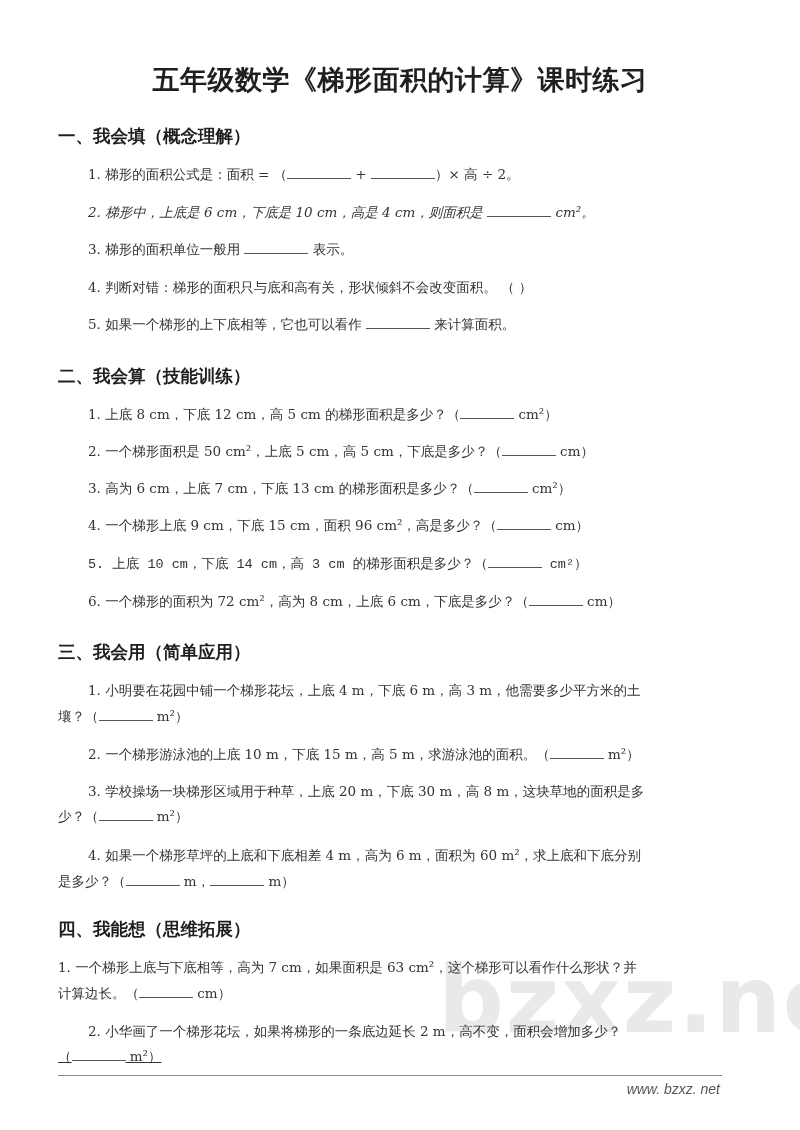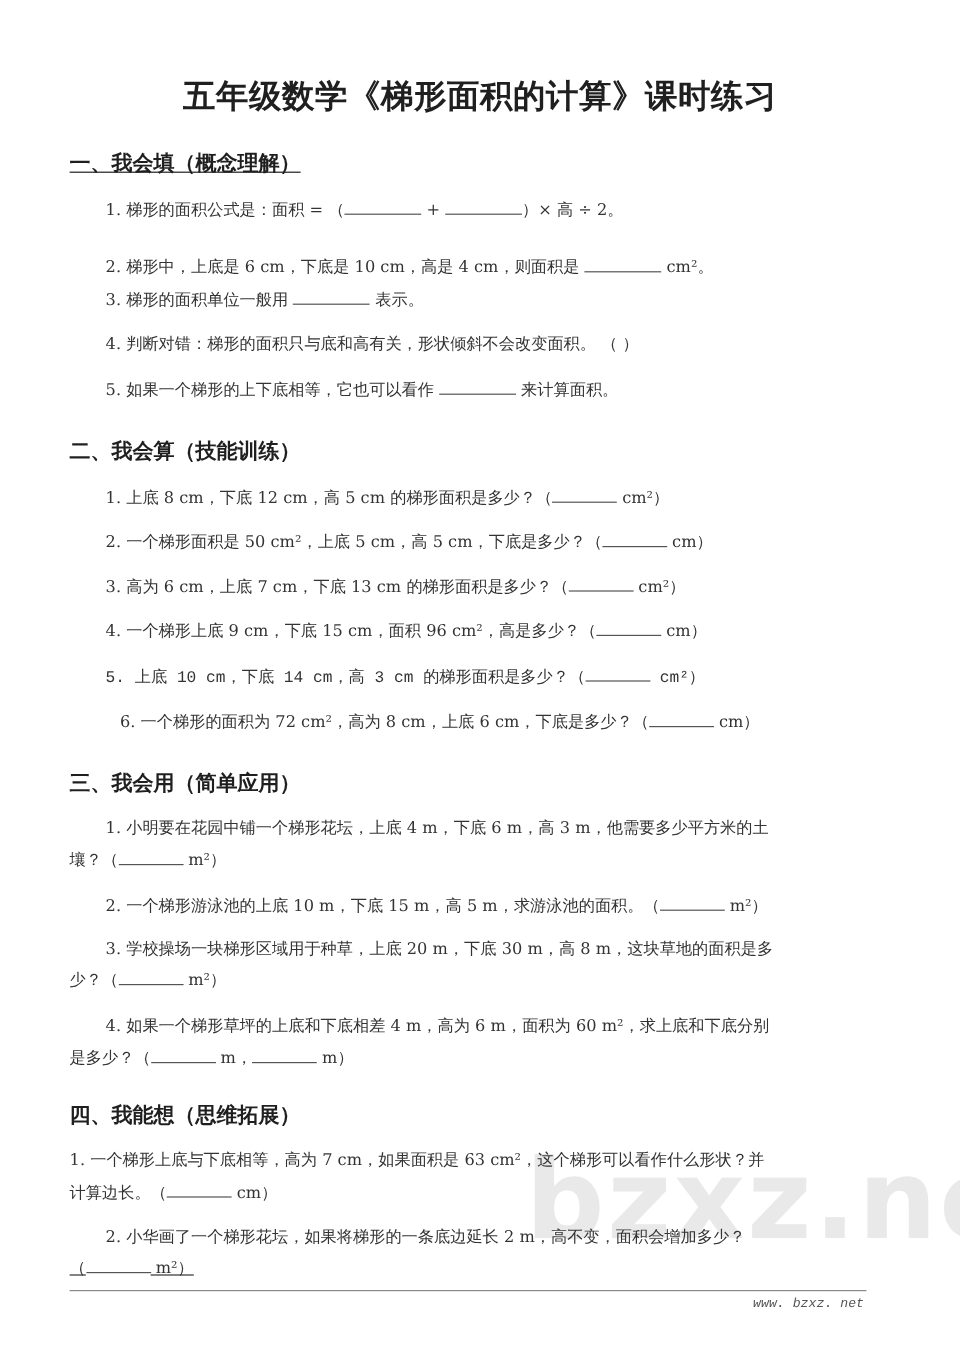--- a/index.html
+++ b/index.html
@@ -31,42 +31,42 @@
       font-weight: bold; font-size: 92px; color: #e9e9e9; letter-spacing: 2px;
       z-index: 0; line-height: 1;
     }
     .content { position: relative; z-index: 1; }
     .footer-rule {
       position: absolute; left: 58px; width: 664px; top: 1075px; height: 0;
       border-top: 1.5px solid #8a8a8a;
     }
     .footer-url {
       position: absolute; right: 80px; top: 1081px;
-      font-family: Liberation Mono, monospace; font-style: italic;
-      font-size: 11px; color: #555;
+      font-family: Liberation Sans, sans-serif; font-style: italic;
+      font-size: 14px; color: #555;
     }
   </style>
 </head>
 <body>
 
 <div class="page">
 
   <div class="watermark">bzxz.net</div>
 
   <div class="content">
 
     <div class="title">五年级数学《梯形面积的计算》课时练习</div>
 
-    <div class="section-heading" style="top:124px;text-decoration:underline;">一、我会填（概念理解）</div>
+    <div class="section-heading" style="top:124px;">一、我会填（概念理解）</div>
 
     <div class="line" style="left:88px; top:164px;">
       <span>1.  梯形的面积公式是：面积 = （</span><span class="blank" style="width:64px;"></span><span> + </span><span class="blank" style="width:64px;"></span><span>）× 高 ÷ 2。</span>
     </div>
 
-    <div class="line" style="left:88px; top:212px;">
+    <div class="line" style="left:88px; top:202px;font-style:italic;">
       <span>2.  梯形中，上底是 6 cm，下底是 10 cm，高是 4 cm，则面积是 </span><span class="blank" style="width:64px;"></span><span> cm²。</span>
     </div>
 
     <div class="line" style="left:88px; top:239px;">
       <span>3.  梯形的面积单位一般用 </span><span class="blank" style="width:64px;"></span><span> 表示。</span>
     </div>
 
     <div class="line" style="left:88px; top:277px;text-align:center;">
       <span>4.  判断对错：梯形的面积只与底和高有关，形状倾斜不会改变面积。  （ ）</span>
     </div>
@@ -90,21 +90,21 @@
     </div>
 
     <div class="line" style="left:88px; top:515px;">
       <span>4.  一个梯形上底 9 cm，下底 15 cm，面积 96 cm²，高是多少？（</span><span class="blank" style="width:54px;"></span><span> cm）</span>
     </div>
 
     <div class="line" style="left:88px; top:553px;font-family:Liberation Mono, monospace;">
       <span>5.  上底 10 cm，下底 14 cm，高 3 cm 的梯形面积是多少？（</span><span class="blank" style="width:54px;"></span><span> cm²）</span>
     </div>
 
-    <div class="line" style="left:88px; top:591px;margin-left:12px;">
+    <div class="line" style="left:88px; top:591px;">
       <span>6.  一个梯形的面积为 72 cm²，高为 8 cm，上底 6 cm，下底是多少？（</span><span class="blank" style="width:54px;"></span><span> cm）</span>
     </div>
 
     <div class="section-heading" style="top:640px;">三、我会用（简单应用）</div>
 
     <div class="line" style="left:88px; top:680px;">1.  小明要在花园中铺一个梯形花坛，上底 4 m，下底 6 m，高 3 m，他需要多少平方米的土</div>
     <div class="line" style="left:58px; top:706px;">
       <span>壤？（</span><span class="blank" style="width:54px;"></span><span> m²）</span>
     </div>
 

